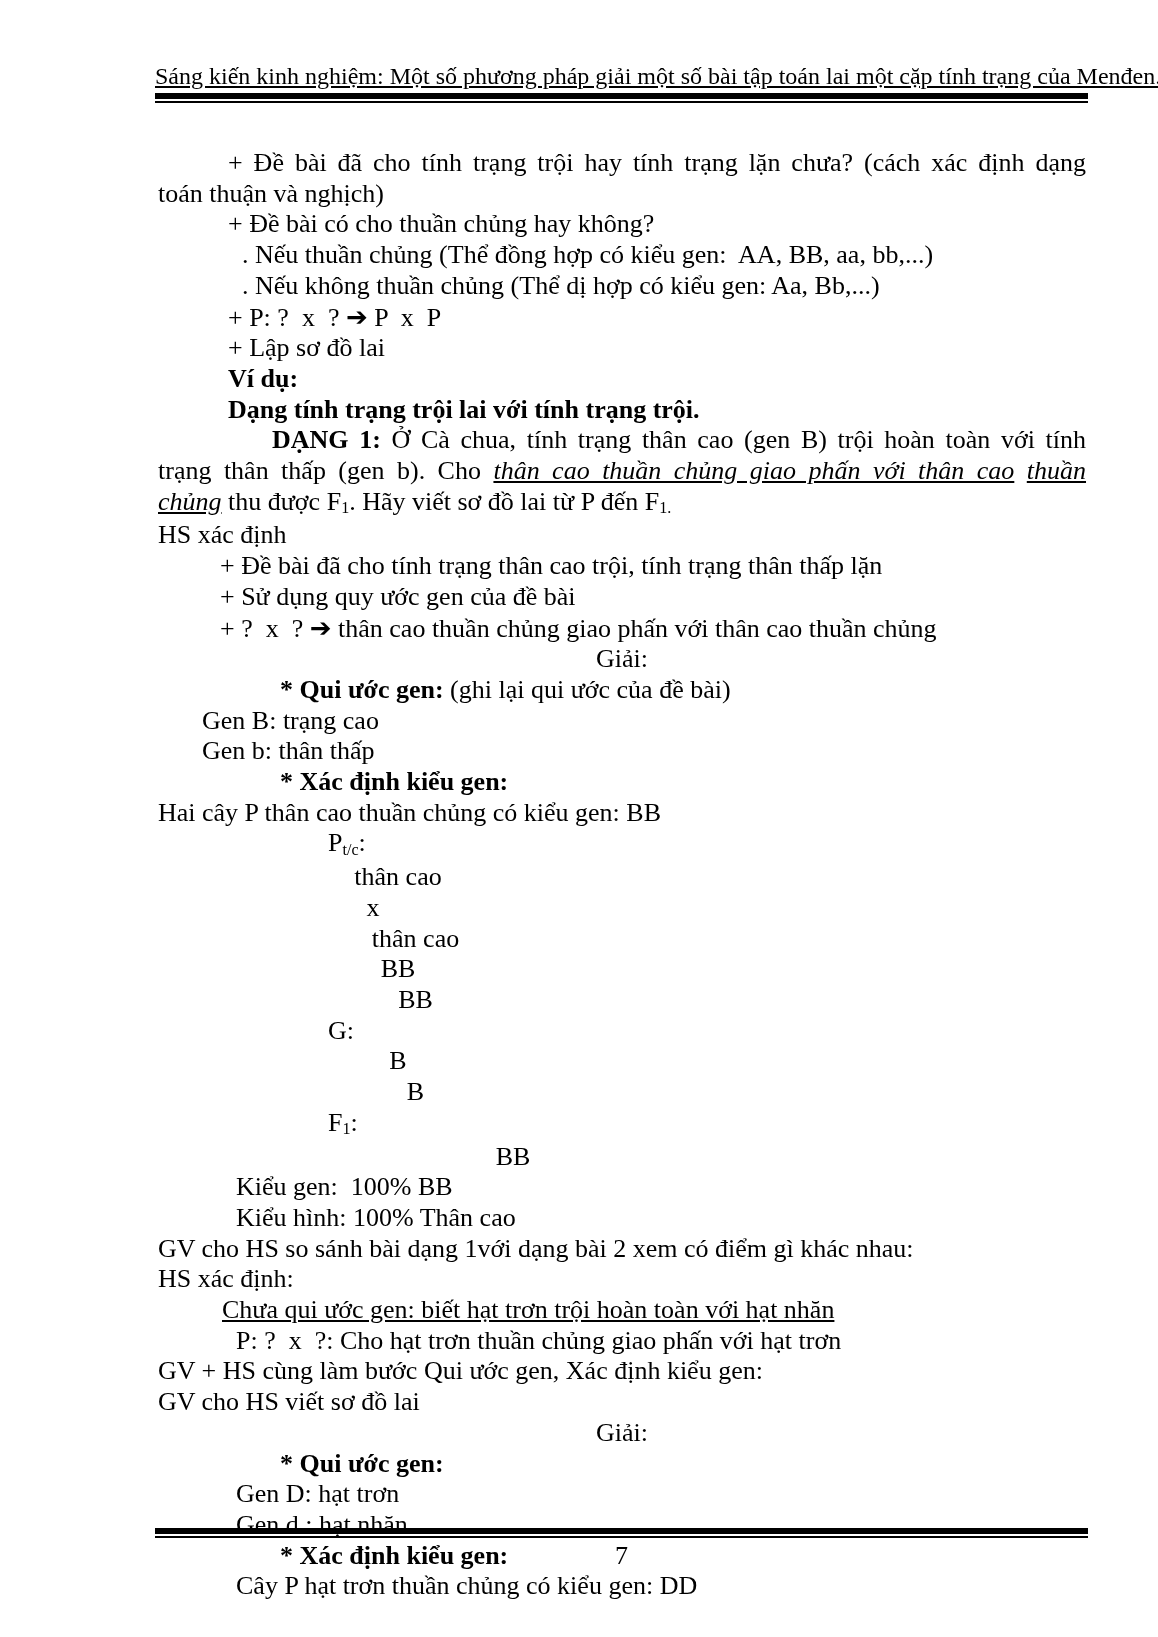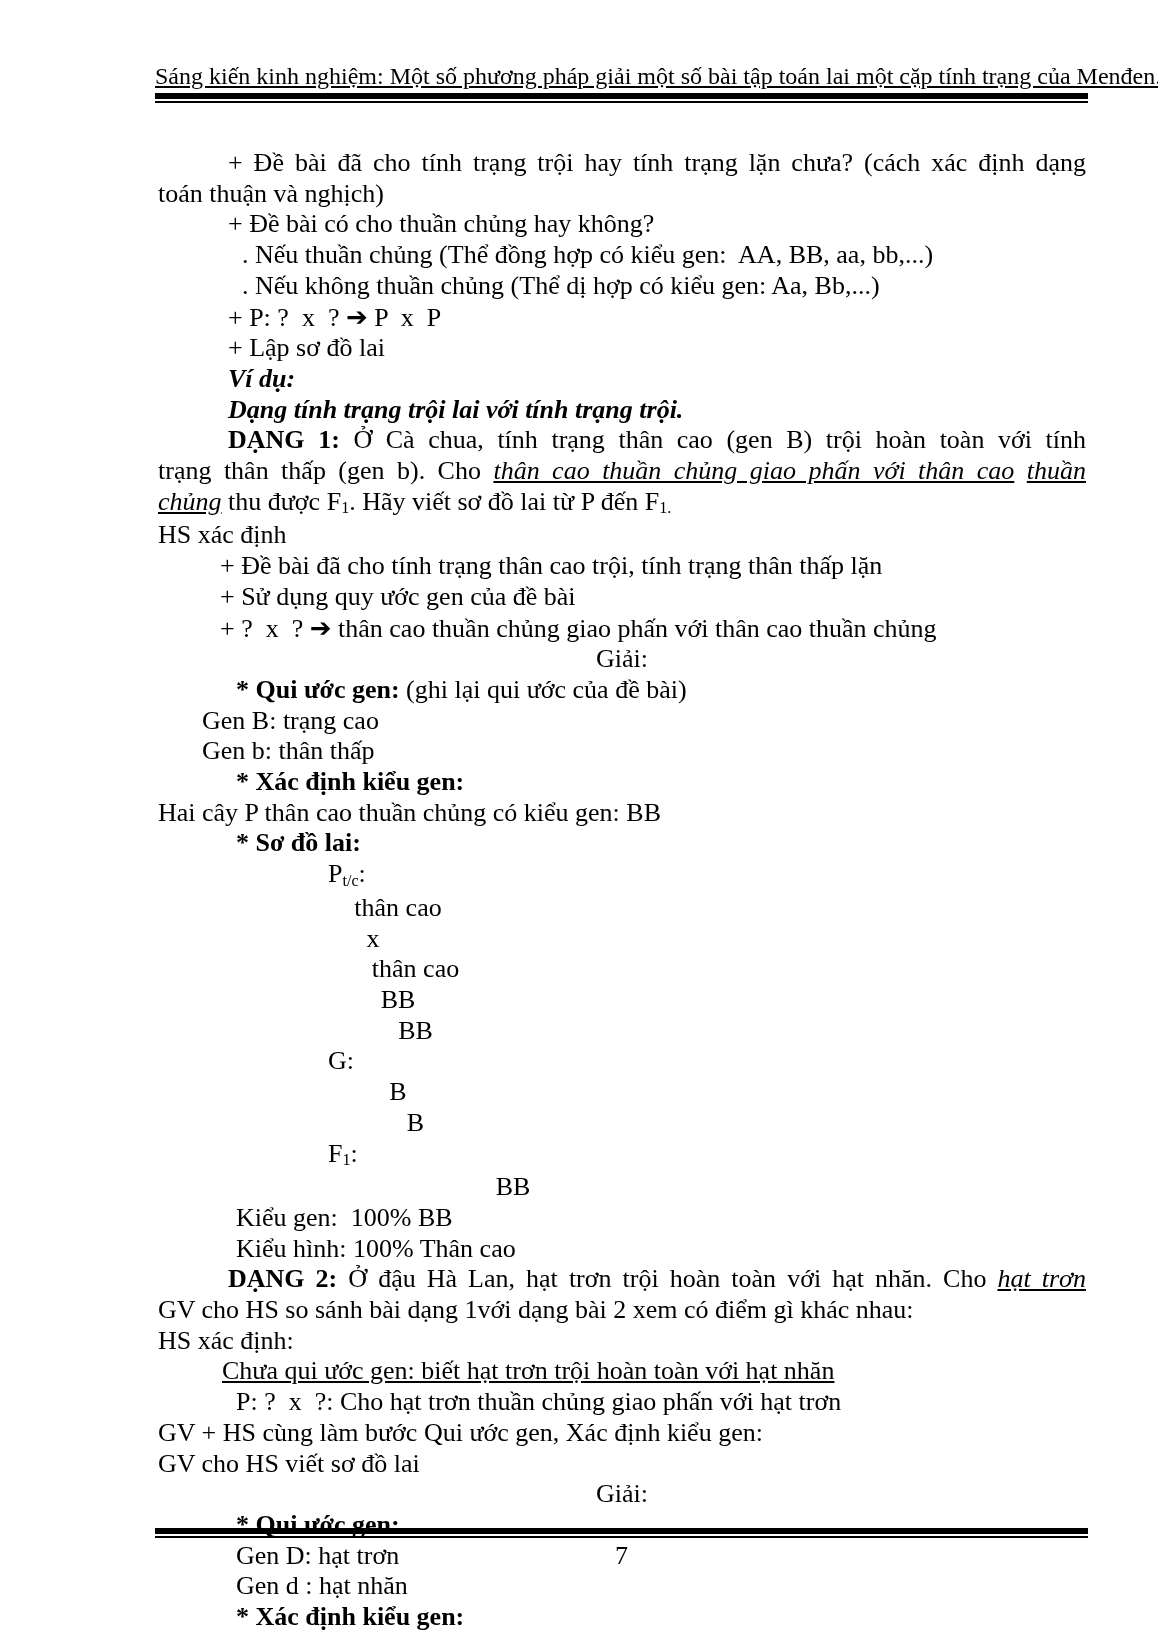--- a/index.html
+++ b/index.html
@@ -30,22 +30,22 @@
   }
   .line { white-space: pre-wrap; }
   .jlast { white-space: normal; text-align: justify; text-align-last: justify; }
   .ind1 { padding-left: 70px; }   
   .ind2 { padding-left: 62px; }
   .ind3 { padding-left: 64px; text-decoration: underline; }
   .inddot { padding-left: 84px; } 
   .indstar { padding-left: 78px; }
   .indgen { padding-left: 44px; }
   .center { text-align: center; }
-  .bold { font-weight: bold; }
-  .bi { font-weight: bold; font-style: italic; }
+  .bold { font-weight: bold; margin-left: 44px; }
+  .bi { font-weight: bold; }
   .ulit { font-style: italic; text-decoration: underline; }
   .arrow { font-family: "DejaVu Sans", sans-serif; font-weight: bold; }
   .subsc { font-size: 0.62em; position: relative; top: 0.22em; }
 
   
   .geno { display: flex; padding-left: 170px; white-space: pre-wrap; flex-direction: column; }
   .gl  { width: 118px; }
   .gc1 { width: 140px; text-align: center; }
   .gx  { width: 90px;  text-align: center; }
   .gc2 { width: 175px; text-align: center; }
@@ -86,21 +86,20 @@
     <div class="line ind2">+ Đề bài đã cho tính trạng thân cao trội, tính trạng thân thấp lặn</div>
     <div class="line ind2">+ Sử dụng quy ước gen của đề bài</div>
     <div class="line ind2"><span>+ ?  x  ? </span><span class="arrow">➔</span><span> thân cao thuần chủng giao phấn với thân cao thuần chủng</span></div>
 
     <div class="line center">Giải:</div>
     <div class="line indstar"><span class="bold">* Qui ước gen:</span><span> (ghi lại qui ước của đề bài)</span></div>
     <div class="line indgen">Gen B: trạng cao</div>
     <div class="line indgen">Gen b: thân thấp</div>
     <div class="line indstar bold">* Xác định kiểu gen:</div>
     <div class="line">Hai cây P thân cao thuần chủng có kiểu gen: BB</div>
-    <div class="line indstar bold">* Sơ đồ lai:</div>
 
     <div class="line geno">
       <span class="gl"><span>P</span><span class="subsc">t/c</span><span>:</span></span>
       <span class="gc1">thân cao</span>
       <span class="gx">x</span>
       <span class="gc2">thân cao</span>
     </div>
     <div class="line geno">
       <span class="gl"></span>
       <span class="gc1">BB</span>
@@ -114,21 +113,20 @@
       <span class="gc2">B</span>
     </div>
     <div class="line geno">
       <span class="gl"><span>F</span><span class="subsc">1</span><span>:</span></span>
       <span class="gf">BB</span>
     </div>
 
     <div class="line indstar">Kiểu gen:  100% BB</div>
     <div class="line indstar">Kiểu hình: 100% Thân cao</div>
 
-    <div class="line ind1 jlast"><span class="bold">DẠNG 2:</span><span> Ở đậu Hà Lan, hạt trơn trội hoàn toàn với hạt nhăn. Cho </span><span class="ulit">hạt trơn</span></div>
 
     <div class="line">GV cho HS so sánh bài dạng 1với dạng bài 2 xem có điểm gì khác nhau:</div>
     <div class="line">HS xác định:</div>
     <div class="line ind3">Chưa qui ước gen: biết hạt trơn trội hoàn toàn với hạt nhăn</div>
     <div class="line indstar">P: ?  x  ?: Cho hạt trơn thuần chủng giao phấn với hạt trơn</div>
     <div class="line">GV + HS cùng làm bước Qui ước gen, Xác định kiểu gen:</div>
     <div class="line">GV cho HS viết sơ đồ lai</div>
 
     <div class="line center">Giải:</div>
     <div class="line indstar bold">* Qui ước gen:</div>

